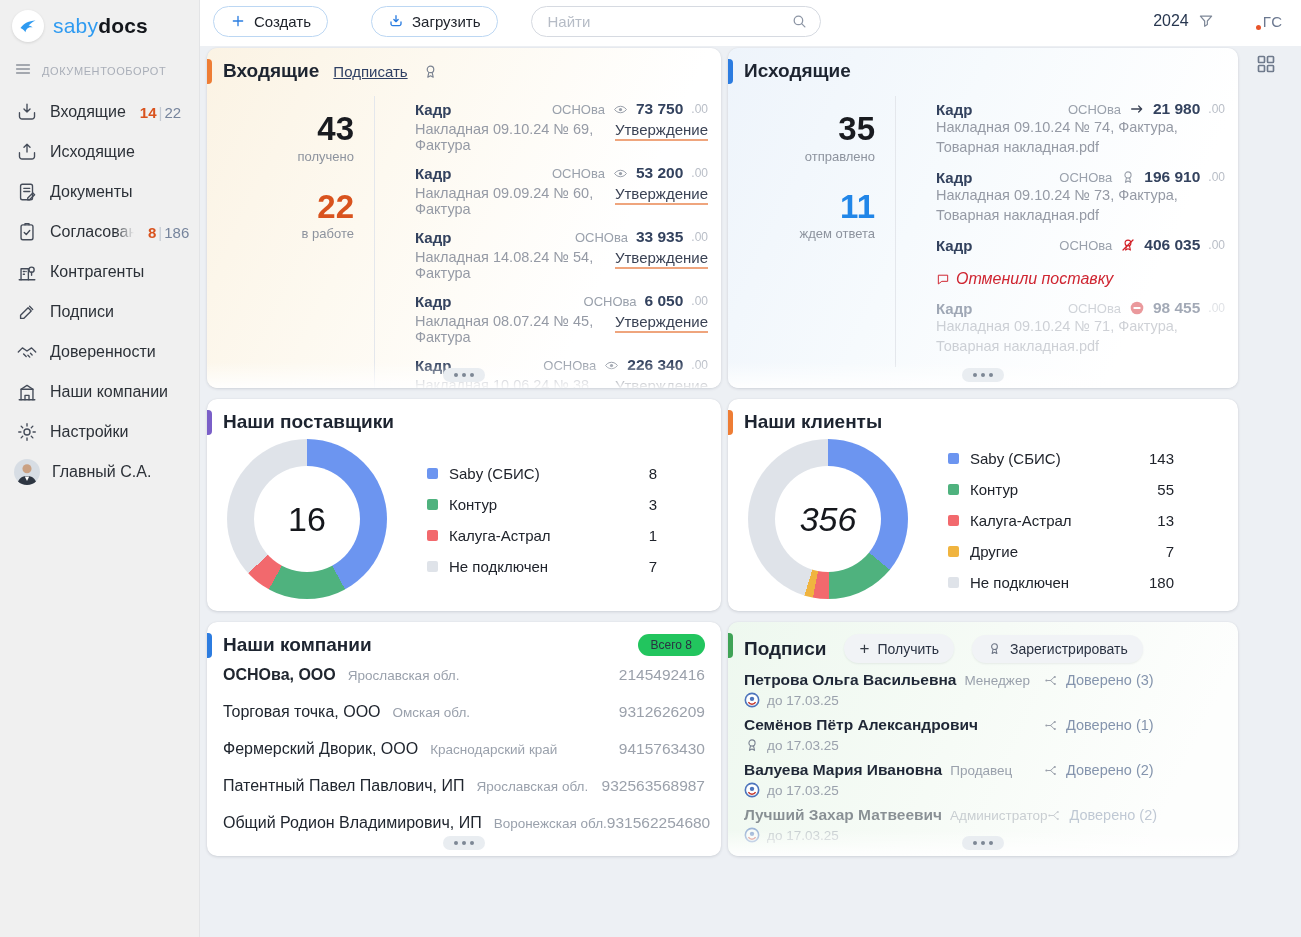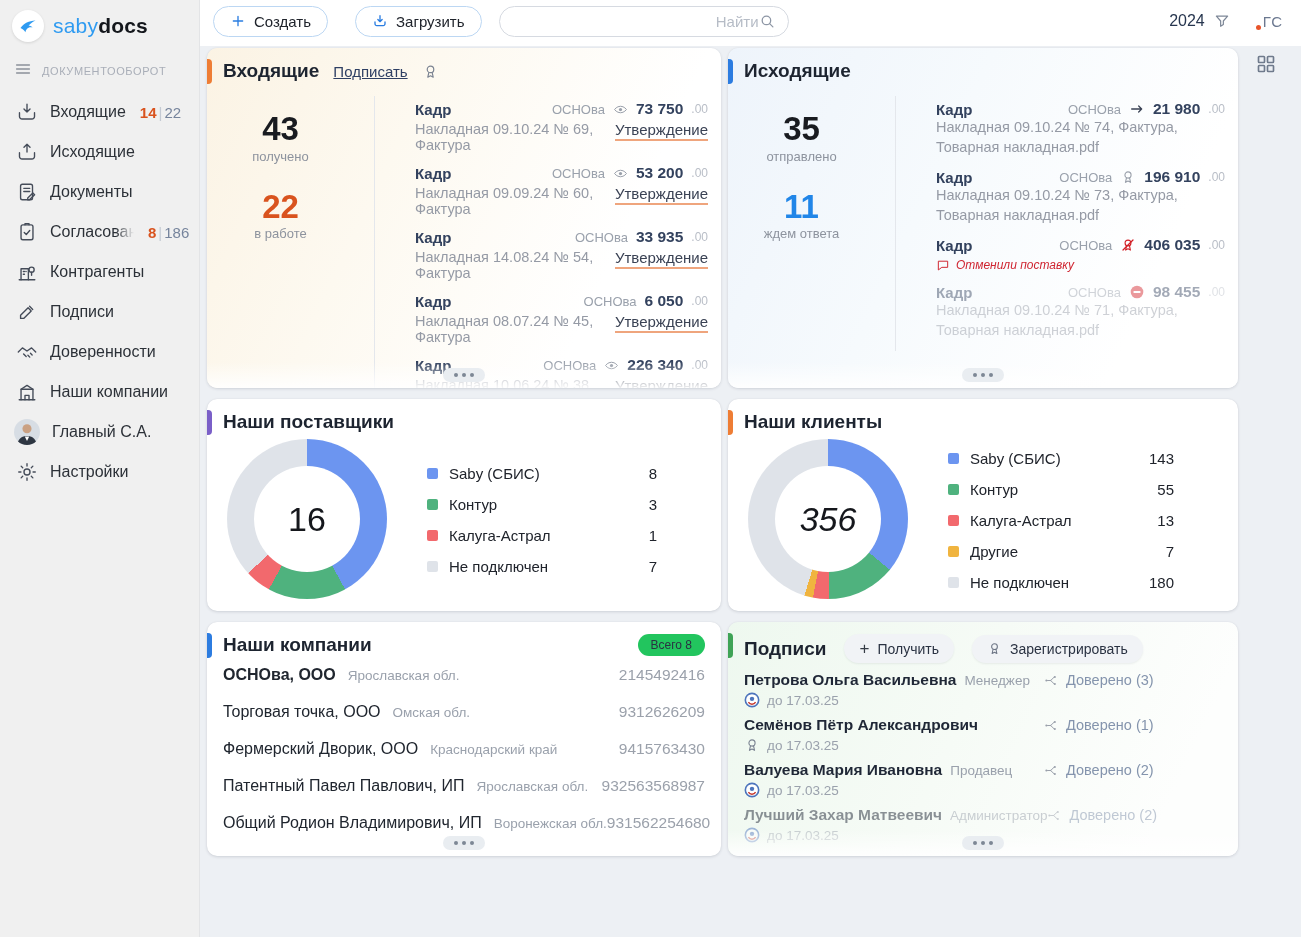--- a/index.html
+++ b/index.html
@@ -26,26 +26,26 @@
       -webkit-mask-image:linear-gradient(90deg,#000 78%,transparent);
       mask-image:linear-gradient(90deg,#000 78%,transparent); }
   .cnt { font-size:15px; margin-left:2px; white-space:nowrap; }
   .cnt .new { color:#d9531e; font-weight:bold; }
   .cnt .sep { color:#c4cad3; margin:0 2px; }
   .cnt .tot { color:#76849c; }
   .side-avatar { width:26px; height:26px; border-radius:50%; overflow:hidden; flex:none; margin-left:-2px; }
 
   
   .main { flex:1; display:flex; flex-direction:column; }
-  .topbar { height:46px; background:#fff; display:flex; align-items:center; padding:0 18px 4px 13px; gap:0; flex:none; }
+  .topbar { height:46px; background:#fff; display:flex; align-items:center; padding:0 18px 4px 13px; gap:16px; flex:none; }
   .pill-btn { display:flex; align-items:center; gap:8px; height:31px; padding:0 16px; border:1.5px solid #bcd7f3; border-radius:16px; background:#fff; font-size:15px; color:#20242c; cursor:pointer; font-family:inherit; }
   .pill-btn svg { width:16px; height:16px; stroke:#2a7de1; stroke-width:2; fill:none; stroke-linecap:round; stroke-linejoin:round; }
   .pill-btn + .pill-btn { margin-left:27px; }
   .searchbox { margin-left:17px; width:290px; height:31px; border:1px solid #d6dae1; border-radius:16px; background:#fff; display:flex; align-items:center; padding:0 12px 0 16px; }
-  .searchbox input { flex:1; border:none; outline:none; font-size:15px; color:#20242c; font-family:inherit; background:transparent;text-align:right; }
+  .searchbox input { flex:1; border:none; outline:none; font-size:15px; color:#20242c; font-family:inherit; background:transparent; }
   .searchbox input::placeholder { color:#b6bcc6; }
   .searchbox svg { width:17px; height:17px; stroke:#8d96a5; stroke-width:1.8; fill:none; stroke-linecap:round; }
   .top-spacer { flex:1; }
   .year-filter { display:flex; align-items:center; gap:8px; cursor:pointer; }
   .year-filter .yr { font-size:16px; color:#27364f; }
   .year-filter svg { width:18px; height:18px; stroke:#7d8797; stroke-width:1.6; fill:none; stroke-linejoin:round; }
   .user-chip { margin-left:26px; position:relative; font-size:15px; color:#6b7890; letter-spacing:1px; cursor:pointer; padding-left:6px; }
   .user-chip .dot { position:absolute; left:-1px; bottom:0; width:5px; height:5px; border-radius:50%; background:#e8542a; }
 
   
@@ -63,41 +63,41 @@
   .card-title { font-size:19px; font-weight:bold; color:#1d2430; }
   .head-link { font-size:15px; color:#2e3f63; text-decoration:underline; cursor:pointer; }
   .head-medal { color:#7c8492; display:flex; }
   .badge-pill { margin-left:auto; background:#22c55e; border-radius:14px; padding:4px 13px; font-size:12px; color:#2a3242; }
   .head-btn { display:flex; align-items:center; gap:8px; background:#f1f3f6; border:none; border-radius:16px; padding:6px 15px; font-size:14px; color:#2a3242; cursor:pointer; font-family:inherit; box-shadow:0 1px 2px rgba(40,50,70,.08); }
   .head-btn .plus { font-size:17px; color:#353b45; line-height:1; }
   .head-btn svg { width:15px; height:15px; color:#6d7585; }
 
   
   .doc-body { display:flex; padding-top:10px; }
-  .stats { width:168px; flex:none; text-align:center; padding:16px 20px 0 0; border-right:1px solid #e4e7ec; }
+  .stats { width:168px; flex:none; text-align:right; padding:16px 20px 0 0; border-right:1px solid #e4e7ec; }
   .stats .big { font-size:33px; font-weight:bold; color:#191b20; line-height:1.05; }
   .stats .big.orange { color:#d9531e; }
   .stats .big.blue { color:#2186e8; }
   .stats .sub { font-size:13px; color:#8d939e; margin-top:2px; }
   .stats .gap { height:26px; }
   .doc-list { flex:1; padding:4px 13px 0 40px; }
   .doc-row { margin-bottom:11px; }
   .doc-row.faded { opacity:.45; }
   .dr-line1 { display:flex; align-items:center; }
   .dr-company { font-size:15px; font-weight:bold; color:#33425e; }
   .dr-right { margin-left:auto; display:flex; align-items:center; gap:8px; }
   .dr-org { font-size:13px; color:#9aa1ac; }
   .dr-ico { display:flex; color:#9aa0ab; }
   .dr-amount { font-size:15.5px; font-weight:bold; color:#33425e; }
   .dr-cents { font-size:12px; color:#b9bec7; }
   .dr-line2 { display:flex; align-items:flex-start; margin-top:3px; }
   .dr-desc { font-size:14.5px; color:#959aa5; }
   .out-desc { max-width:305px; line-height:1.35; }
   .dr-status { margin-left:auto; font-size:15px; color:#3a4254; border-bottom:2px solid #efa57d; padding-bottom:1px; }
-  .dr-comment { display:flex; align-items:center; gap:6px; margin-top:4px; font-size:12px; font-style:italic; color:#cf2531; }
+  .dr-comment { display:flex; align-items:center; gap:6px; margin-top:16px; font-size:16px; font-style:italic; color:#cf2531; }
   .dr-comment .dr-ico { color:#cf2531; }
 
   .fade-bottom { position:absolute; left:0; right:0; bottom:0; height:26px; background:linear-gradient(180deg,rgba(255,255,255,0),rgba(255,255,255,.92)); pointer-events:none; }
   .more-dots { position:absolute; left:50%; transform:translateX(-50%); bottom:6px; display:flex; gap:4px; background:#e9edf1; border-radius:9px; padding:5px 11px; cursor:pointer; }
   .more-dots i { width:4px; height:4px; border-radius:50%; background:#7d8795; }
 
   
   .pie-body { display:flex; align-items:center; padding:2px 0 0 20px; }
   .donut { position:relative; width:160px; height:160px; border-radius:50%; flex:none; }
   .donut-hole { position:absolute; inset:27px; background:#fff; border-radius:50%; display:flex; align-items:center; justify-content:center; font-size:34px; color:#15171c; }
@@ -224,36 +224,36 @@
             <svg viewBox="0 0 24 24">
               <path d="M3.5 20.5h17"></path>
               <path d="M5.5 20.5V9h13v11.5"></path>
               <path d="M9.8 20.5v-4.8h4.4v4.8"></path>
               <path d="M5.5 9 12 4.8 18.5 9"></path>
             </svg>
           </span>
           <span class="lbl">Наши компании</span>
         </div>
         <div class="side-item">
+          <span class="s-ico">
+            <svg viewBox="0 0 24 24">
+              <circle cx="12" cy="12" r="3.3"></circle>
+              <path d="M12 3v2.4M12 18.6V21M3 12h2.4M18.6 12H21M5.6 5.6l1.7 1.7M16.7 16.7l1.7 1.7M18.4 5.6l-1.7 1.7M7.3 16.7l-1.7 1.7"></path>
+            </svg>
+          </span>
+          <span class="lbl">Настройки</span>
+        </div>
+        <div class="side-item">
           <span class="side-avatar"><svg viewBox="0 0 32 32" width="26" height="26">
               <rect width="32" height="32" fill="#d7dde4"></rect>
               <circle cx="16" cy="12" r="5.6" fill="#caa183"></circle>
               <path d="M4 32c1-8 6-11 12-11s11 3 12 11Z" fill="#2e3642"></path>
               <path d="M13.2 21.5h5.6L16 27Z" fill="#fff"></path>
             </svg></span>
           <span class="lbl">Главный С.А.</span>
-        </div>
-        <div class="side-item">
-          <span class="s-ico">
-            <svg viewBox="0 0 24 24">
-              <circle cx="12" cy="12" r="3.3"></circle>
-              <path d="M12 3v2.4M12 18.6V21M3 12h2.4M18.6 12H21M5.6 5.6l1.7 1.7M16.7 16.7l1.7 1.7M18.4 5.6l-1.7 1.7M7.3 16.7l-1.7 1.7"></path>
-            </svg>
-          </span>
-          <span class="lbl">Настройки</span>
         </div>
       </nav>
   </aside>
 
   <div class="main">
     <header class="topbar">
       <button class="pill-btn">
         <svg viewBox="0 0 24 24">
             <path d="M12 5v14M5 12h14"></path>
           </svg>

